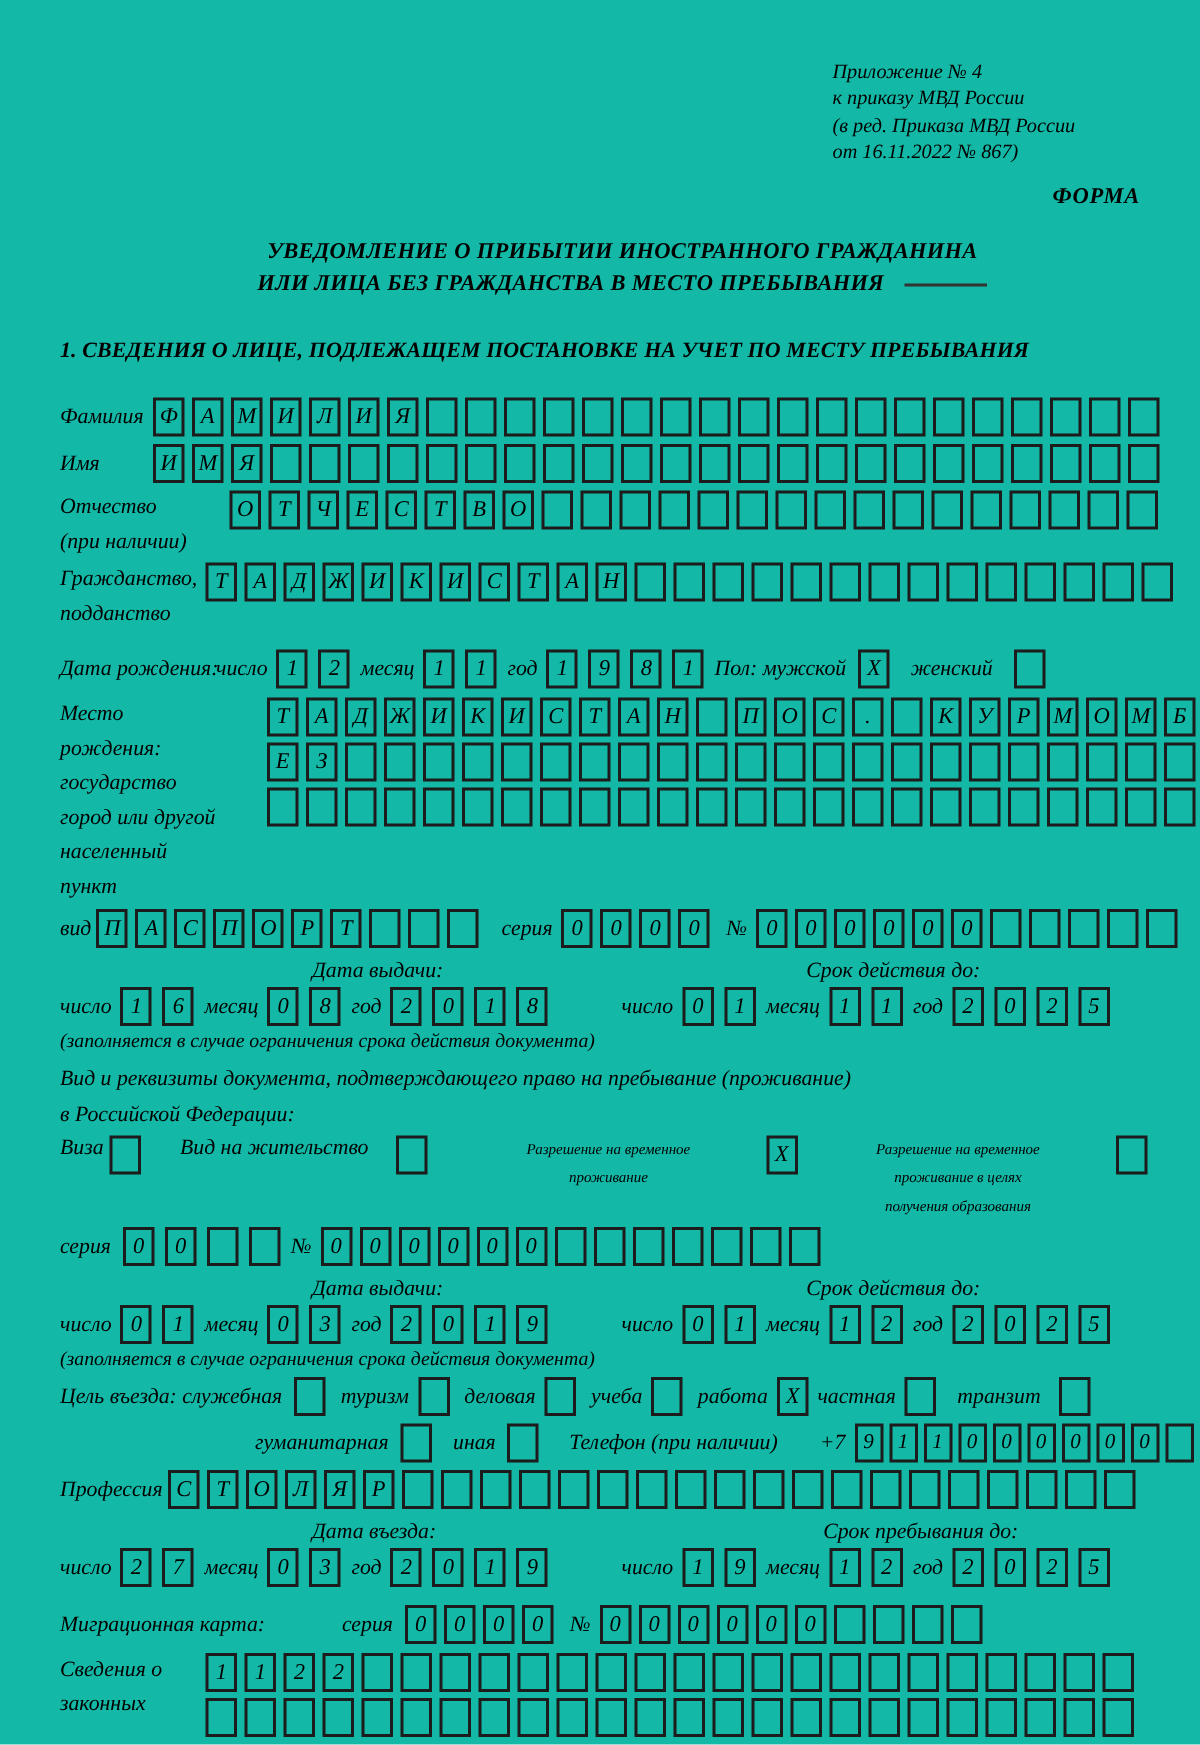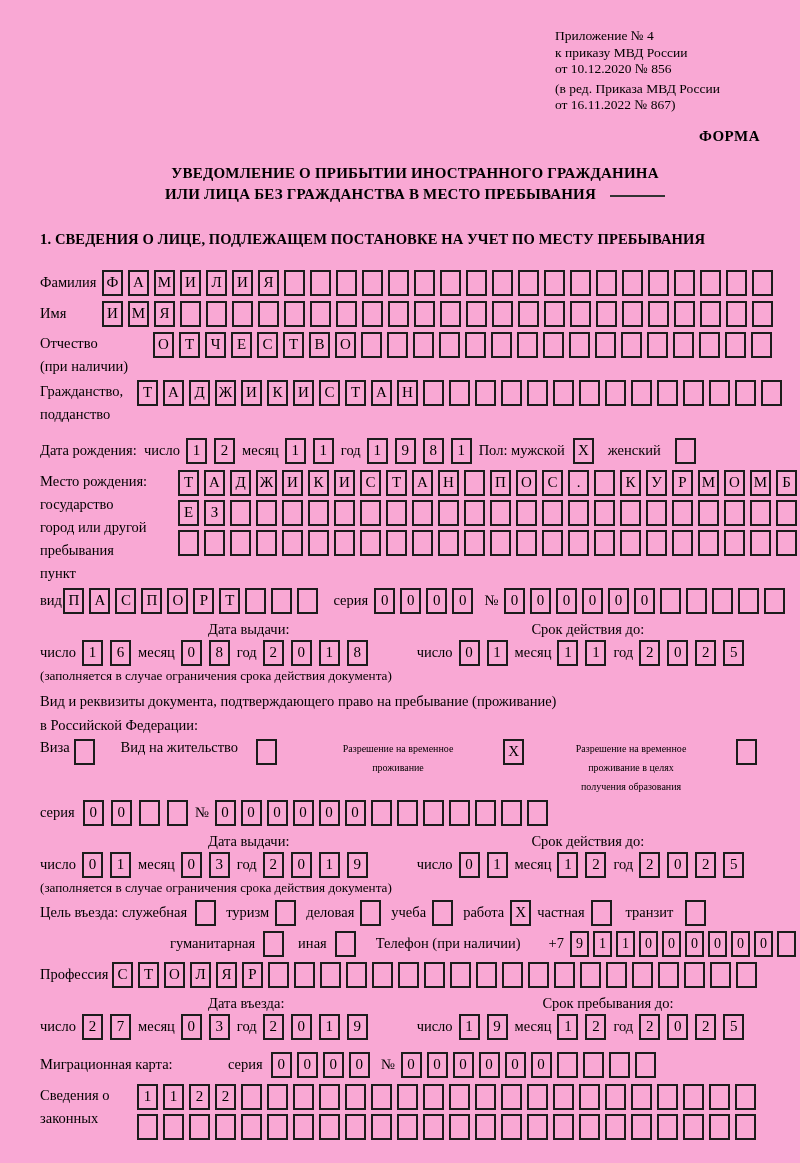--- a/index.html
+++ b/index.html
@@ -1,18 +1,18 @@
 <!DOCTYPE html>
 <html lang="ru"><head>
 <meta charset="utf-8">
 <style>
   html,body{margin:0;padding:0;background:#fff;}
-  .page{position:relative;width:800px;height:1163px;background:#f9a8d4;overflow:hidden;
+  .page{position:relative;width:800px;height:1163px;background:#14b8a6;overflow:hidden;
         font-family:"Liberation Serif","DejaVu Serif",serif;color:#000;
-        box-sizing:border-box;padding:28px 10px 0 40px;}
+        box-sizing:border-box;padding:40px 10px 0 40px;font-style:italic;}
   .appendix{margin-left:515px;font-size:13.5px;line-height:16.5px;}
   .appendix .ed{margin-top:3px;}
   .forma{margin-top:14px;text-align:right;padding-right:30px;font-weight:bold;font-size:15px;letter-spacing:.5px;}
   .title{margin-top:18px;text-align:center;font-weight:bold;font-size:15px;line-height:21px;letter-spacing:.2px;}
   .t-underline{display:inline-block;width:55px;border-bottom:2.5px solid #333;margin-left:14px;transform:translateY(-2px);}
   .sec-heading{margin-top:26px;font-weight:bold;font-size:14.6px;letter-spacing:.1px;}
   .frow{display:flex;align-items:center;margin-top:5px;}
   .frow.top{align-items:flex-start;}
   .lbl{font-size:14.5px;white-space:nowrap;}
   .lblblock{font-size:14.5px;line-height:23px;}
@@ -48,21 +48,20 @@
   .gap-right{margin-left:42px;}
 </style>
 </head>
 <body>
 
 <div class="page">
 
   <div class="appendix">
     <div>Приложение № 4</div>
     <div>к приказу МВД России</div>
-    <div>от 10.12.2020 № 856</div>
     <div class="ed">(в ред. Приказа МВД России</div>
     <div>от 16.11.2022 № 867)</div>
   </div>
 
   <div class="forma">ФОРМА</div>
 
   <div class="title">
     <div>УВЕДОМЛЕНИЕ О ПРИБЫТИИ ИНОСТРАННОГО ГРАЖДАНИНА</div>
     <div>
       <span>ИЛИ ЛИЦА БЕЗ ГРАЖДАНСТВА В МЕСТО ПРЕБЫВАНИЯ</span><span class="t-underline"></span>
@@ -225,21 +224,21 @@
     <span class="chk">X</span>
     <span class="lbl mr8 ml14">женский</span>
     <span class="chk ml6"></span>
   </div>
 
   <div class="frow top" style="margin-top:6px;gap:26px;">
     <span class="lblblock lb112">
       <span>Место рождения:</span><br>
       <span>государство</span><br>
       <span>город или другой</span><br>
-      <span>пребывания пункт</span>
+      <span>населенный пункт</span>
     </span>
     <span class="boxcol">
       <span class="cells">
           <span class="cell">Т</span>
           <span class="cell">А</span>
           <span class="cell">Д</span>
           <span class="cell">Ж</span>
           <span class="cell">И</span>
           <span class="cell">К</span>
           <span class="cell">И</span>

